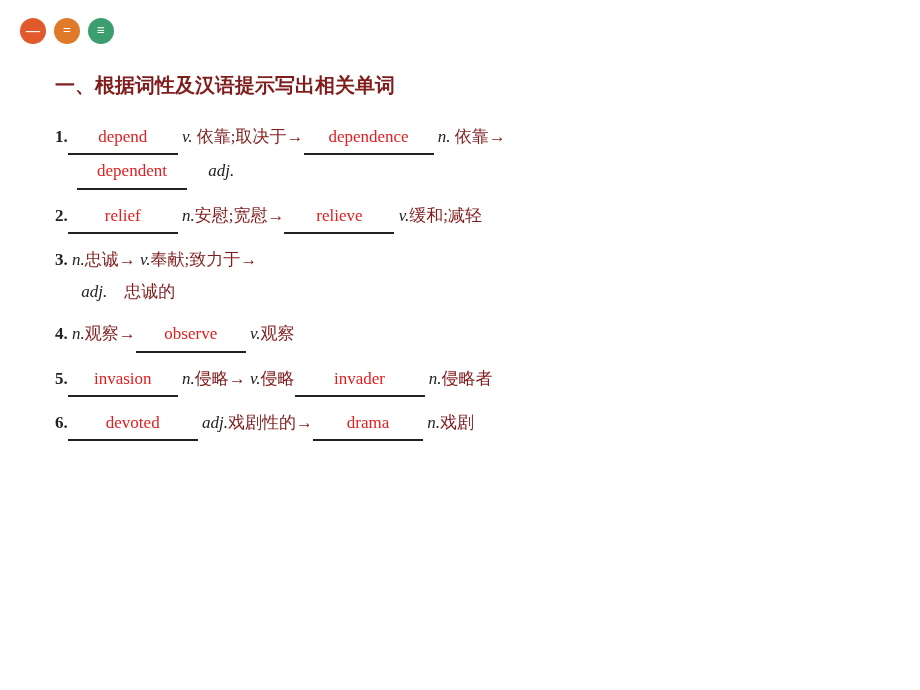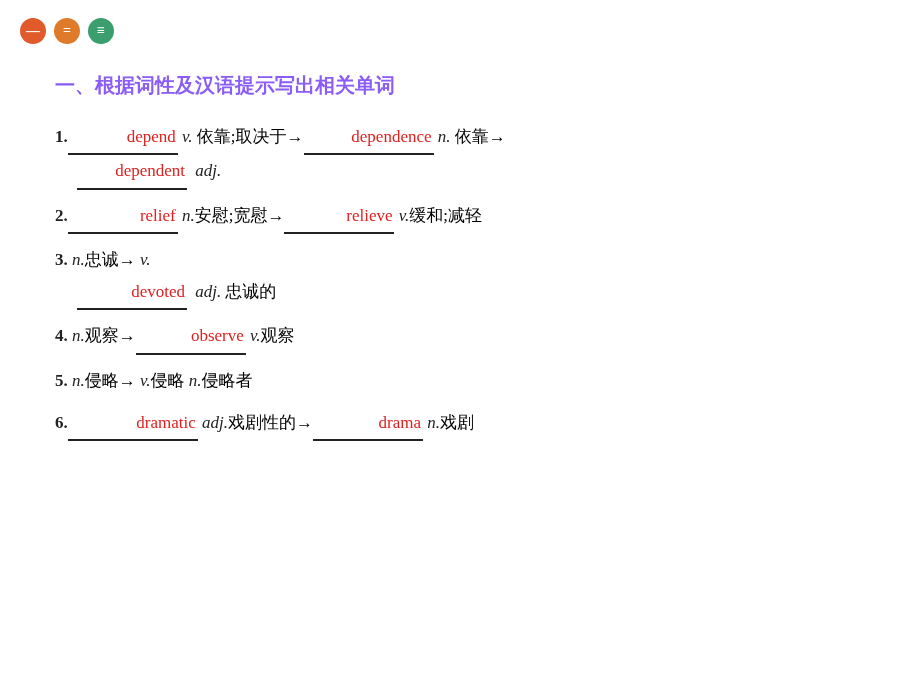--- a/index.html
+++ b/index.html
@@ -36,21 +36,21 @@
     .btn-green { background: #3a9e6e; }
 
     
     .content {
       padding: 10px 55px 20px 55px;
     }
 
     .section-title {
       font-size: 20px;
       font-weight: bold;
-      color: #8b5cf6;
+      color: #7f1d1d;
       margin-bottom: 22px;
       font-family: "SimHei", "黑体", sans-serif;
     }
 
     .entry {
       margin-bottom: 10px;
       line-height: 1.9;
       font-size: 17px;
       color: #222;
     }
@@ -66,49 +66,49 @@
       font-weight: bold;
       font-size: 17px;
       margin-right: 0px;
     }
 
     .answer {
       color: #e02020;
       border-bottom: 2px solid #222;
       min-width: 80px;
       display: inline-block;
-      text-align: right;
+      text-align: center;
       font-style: normal;
       font-size: 17px;
       padding: 0 2px;
     }
 
     .answer-wide {
       min-width: 110px;
     }
     .answer-xwide {
       min-width: 130px;
     }
 
     .cn {
-      color: #000000;
+      color: #7f1d1d;
       font-size: 17px;
     }
 
     .pos {
       font-style: italic;
       color: #222;
       font-size: 17px;
     }
 
     .indent-line {
       display: flex;
       align-items: baseline;
       padding-left: 22px;
-      gap: 4px;
+      gap: 17px;
     }
   </style>
 </head>
 <body>
 
 <div class="traffic-lights">
   <div class="traffic-btn btn-red">
     <span>—</span>
   </div>
   <div class="traffic-btn btn-orange">
@@ -149,55 +149,57 @@
       <span class="cn"><span>缓和;减轻</span></span>
     </div>
   </div>
 
   <div class="entry">
     <div class="entry-line">
       <span class="num">3.</span>
       <span class="pos cn">&nbsp;<span>n.</span></span>
       <span class="cn"><span>忠诚→</span></span>
       <span class="pos cn">&nbsp;<span>v.</span></span>
+      <span class="cn"><span>奉献;致力于→</span></span>
     </div>
     <div class="indent-line">
-      <span class="answer answer-wide">devoted</span>
       <span class="pos cn">&nbsp;<span>adj.</span></span>
       <span class="cn"><span>忠诚的</span></span>
     </div>
   </div>
 
   <div class="entry">
     <div class="entry-line">
       <span class="num">4.</span>
       <span class="pos cn">&nbsp;<span>n.</span></span>
       <span class="cn"><span>观察→</span></span>
       <span class="answer answer-wide">observe</span>
       <span class="pos cn">&nbsp;<span>v.</span></span>
       <span class="cn"><span>观察</span></span>
     </div>
   </div>
 
   <div class="entry">
     <div class="entry-line">
       <span class="num">5.</span>
+      <span class="answer answer-wide">invasion</span>
       <span class="pos cn">&nbsp;<span>n.</span></span>
       <span class="cn"><span>侵略→</span></span>
       <span class="pos cn">&nbsp;<span>v.</span></span>
       <span class="cn"><span>侵略</span></span>
+      <span class="answer answer-xwide">invader</span>
       <span class="pos cn">&nbsp;<span>n.</span></span>
       <span class="cn"><span>侵略者</span></span>
     </div>
   </div>
 
   <div class="entry">
     <div class="entry-line">
       <span class="num">6.</span>
-      <span class="answer answer-xwide">dramatic</span>
+      <span class="answer answer-xwide">devoted</span>
       <span class="pos cn">&nbsp;<span>adj.</span></span>
       <span class="cn"><span>戏剧性的→</span></span>
       <span class="answer answer-wide">drama</span>
       <span class="pos cn">&nbsp;<span>n.</span></span>
       <span class="cn"><span>戏剧</span></span>
     </div>
   </div>
 
 </div>
 

